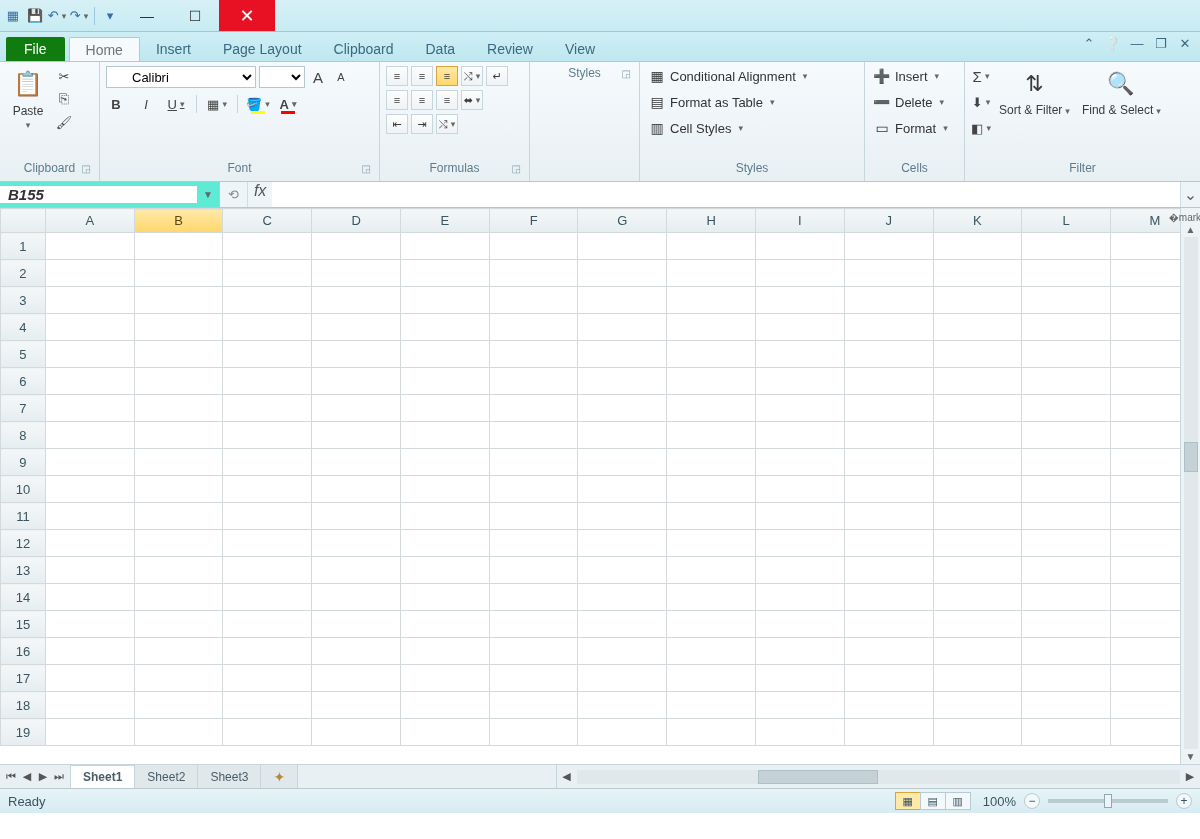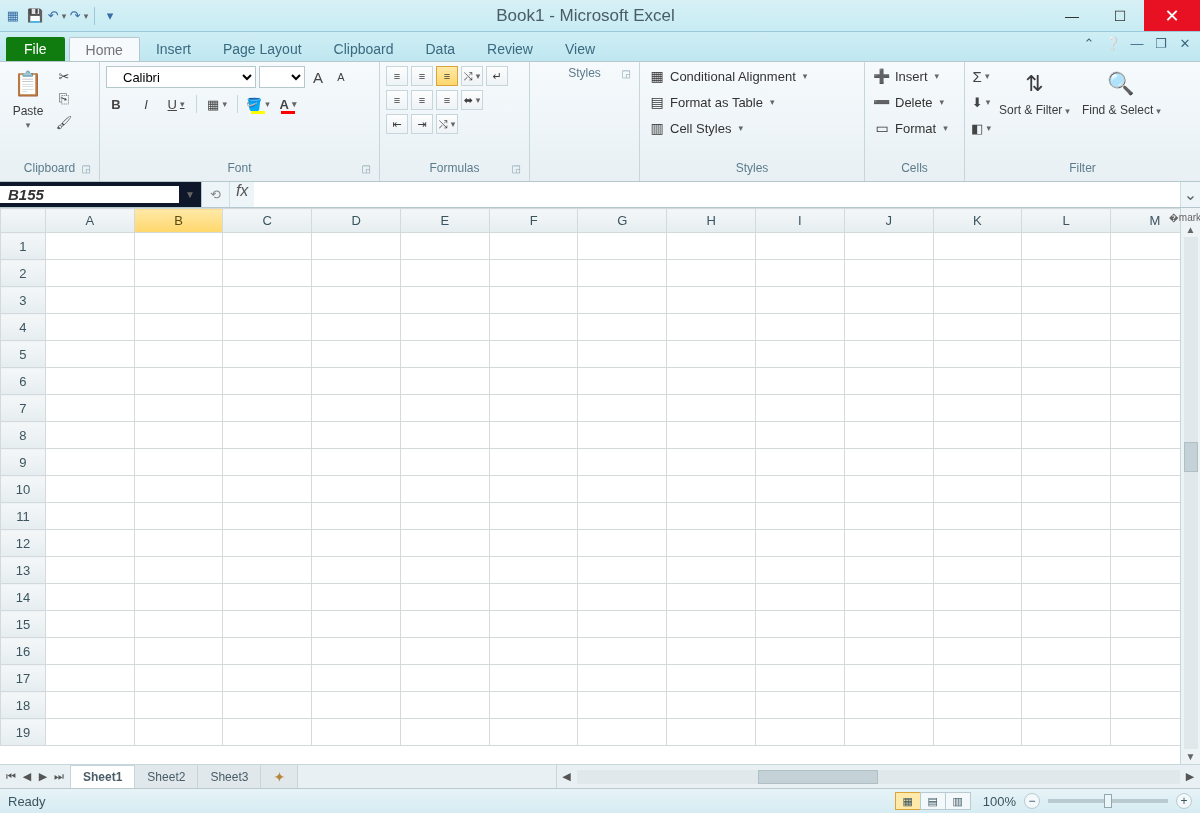--- a/index.html
+++ b/index.html
@@ -27,30 +27,30 @@
 .ribbon { height:120px; background:linear-gradient(#f6fafd,#e8f0f4); border-bottom:1px solid #b5c8ce; display:flex; font-size:12px; color:#3b3b3b;}
 .group { border-right:1px solid #c7d6db; padding:4px 6px 2px 6px; display:flex; flex-direction:column; justify-content:space-between;}
 .group-body { flex:1; display:flex; align-items:flex-start; gap:4px;}
 .group-label { height:18px; text-align:center; font-size:12px; color:#5c7c8c; position:relative;}
 .group-label .dlg { position:absolute; right:2px; top:2px; font-size:10px; color:#8aa5b0;}
 .col { display:flex; flex-direction:column; gap:3px;}
 .row { display:flex; align-items:center; gap:3px;}
 .bigbtn { display:flex; flex-direction:column; align-items:center; justify-content:flex-start; gap:2px; padding:0 4px; font-size:12px;}
 .bigbtn .ic { width:36px; height:36px; display:flex; align-items:center; justify-content:center; font-size:24px;}
 .sm { width:20px; height:20px; border:1px solid transparent; display:flex; align-items:center; justify-content:center; font-size:13px; color:#444; border-radius:2px;}
-select.rb, input.rb { height:22px; border:1px solid #b5c8ce; background:#fff; font-size:13px; padding:0 12px;}
+select.rb, input.rb { height:22px; border:1px solid #b5c8ce; background:#fff; font-size:13px; padding:0 21px;}
 .alignbtn{ width:22px; height:20px; border:1px solid #c7d6db; background:linear-gradient(#fdfdfd,#eef3f6); display:flex; align-items:center; justify-content:center; font-size:11px;}
 .alignbtn.sel{ background:linear-gradient(#ffe9a8,#ffd76b); border-color:#d9a43b;}
 .txtbtn{ display:flex; align-items:center; gap:4px; font-size:13px; color:#333; padding:1px 2px;}
 .txtbtn .ic{ width:18px; height:18px; display:flex; align-items:center; justify-content:center; font-size:14px;}
 .dd::after{ content:"▾"; font-size:9px; margin-left:3px; color:#666;}
 
 
 .fbar { height:26px; border-bottom:1px solid #b5c8ce; display:flex; align-items:stretch; background:#eef5f8;}
-.namebox { width:202px; border-right:1px solid #b5c8ce; display:flex; align-items:center; background:#0f172a;}
+.namebox { width:220px; border-right:1px solid #b5c8ce; display:flex; align-items:center; background:#5eead4;}
 .namebox input{ border:none; width:100%; padding:0 8px; font-size:15px; font-weight:bold; font-style:italic; color:#333; outline:none;}
 .namebox .ddarr{ padding:0 6px; color:#666; font-size:10px;}
 .fxzone{ display:flex; align-items:center; gap:6px; padding:0 8px; border-right:1px solid #d0dde2;}
 .fxzone span{ color:#888; font-size:13px;}
 .fxlbl{ font-style:italic; color:#555; padding:0 6px;}
 .formula-input{ flex:1; border:none; background:#fff; outline:none; padding:0 6px; font-size:14px;}
 .fbar .expand{ width:20px; display:flex; align-items:center; justify-content:center; color:#666; border-left:1px solid #d0dde2;}
 
 
 .gridwrap{ position:relative; height:556px; display:flex;}
@@ -92,21 +92,20 @@
 
 <div class="titlebar">
   <div class="qat">
     <span class="ico">▦</span>
     <span class="ico">💾</span>
     <span class="ico dd">↶</span>
     <span class="ico dd">↷</span>
     <span class="sep"></span>
     <span class="ico">▾</span>
   </div>
-  <div class="title">Book1 - Microsoft Excel</div>
   <div class="winbtns">
     <div class="winbtn">—</div>
     <div class="winbtn">☐</div>
     <div class="winbtn close">✕</div>
   </div>
 </div>
 
 <div class="tabstrip">
   <div class="filebtn">File</div>
   <div class="tab active">Home</div>

